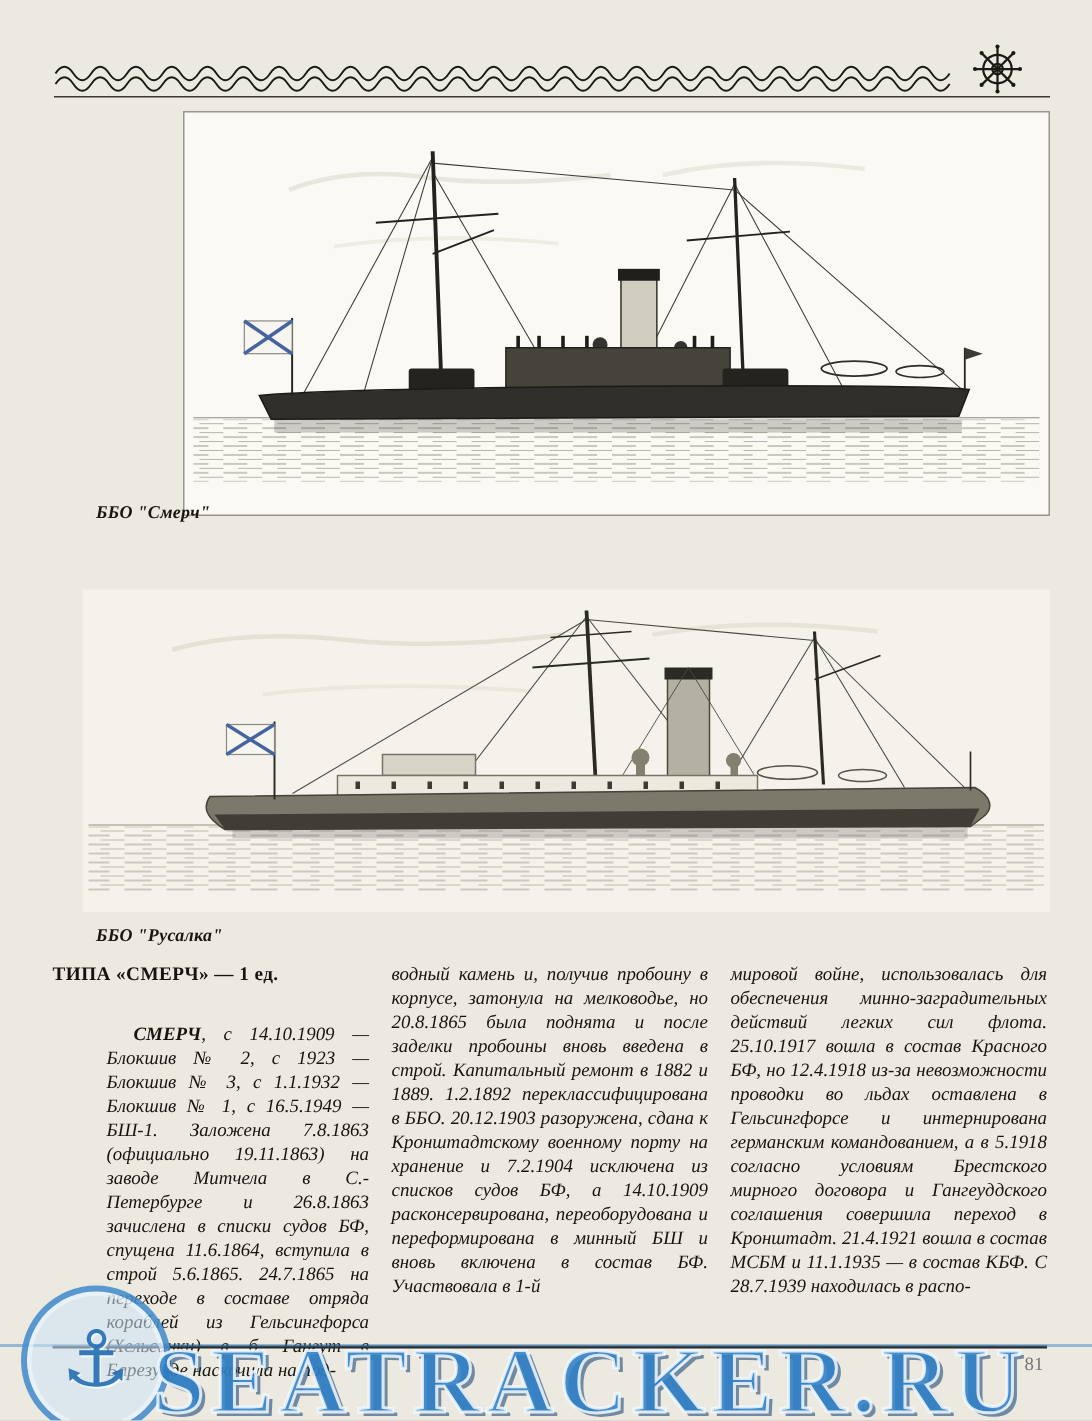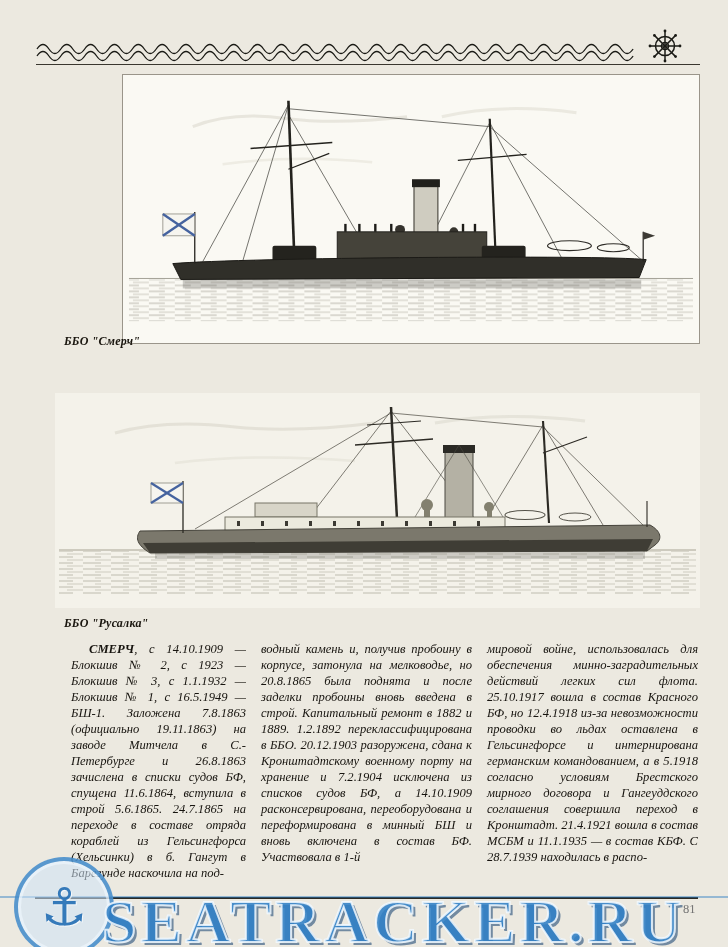--- a/index.html
+++ b/index.html
@@ -239,20 +239,21 @@
       <line x1="96" y1="90" x2="128" y2="110" stroke="#45639f" stroke-width="2.2"></line>
       <line x1="128" y1="90" x2="96" y2="110" stroke="#45639f" stroke-width="2.2"></line>
 
       <line x1="592" y1="134" x2="592" y2="108" stroke="#2c2a24" stroke-width="1.1"></line>
     </svg>
   </figure>
   <div class="caption cap2">ББО "Русалка"</div>
 
   <div class="columns">
     <div class="col">
+      <div class="section-heading">ТИПА «СМЕРЧ» — 1 ед.</div>
       <p class="indent"><span class="lead">СМЕРЧ</span><span>, с 14.10.1909 — Блокшив № 2, с 1923 — Блокшив № 3, с 1.1.1932 — Блокшив № 1, с 16.5.1949 — БШ-1. Заложена 7.8.1863 (официально 19.11.1863) на заводе Митчела в С.-Петербурге и 26.8.1863 зачислена в списки судов БФ, спущена 11.6.1864, вступила в строй 5.6.1865. 24.7.1865 на переходе в составе отряда кораблей из Гельсингфорса (Хельсинки) в б. Гангут в Барезунде наскочила на под-</span></p>
     </div>
     <div class="col">
       <p>водный камень и, получив пробоину в корпусе, затонула на мелководье, но 20.8.1865 была поднята и после заделки пробоины вновь введена в строй. Капитальный ремонт в 1882 и 1889. 1.2.1892 переклассифицирована в ББО. 20.12.1903 разоружена, сдана к Кронштадтскому военному порту на хранение и 7.2.1904 исключена из списков судов БФ, а 14.10.1909 расконсервирована, переоборудована и переформирована в минный БШ и вновь включена в состав БФ. Участвовала в 1-й</p>
     </div>
     <div class="col">
       <p>мировой войне, использовалась для обеспечения минно-заградительных действий легких сил флота. 25.10.1917 вошла в состав Красного БФ, но 12.4.1918 из-за невозможности проводки во льдах оставлена в Гельсингфорсе и интернирована германским командованием, а в 5.1918 согласно условиям Брестского мирного договора и Гангеуддского соглашения совершила переход в Кронштадт. 21.4.1921 вошла в состав МСБМ и 11.1.1935 — в состав КБФ. С 28.7.1939 находилась в распо-</p>
     </div>
   </div>
 

